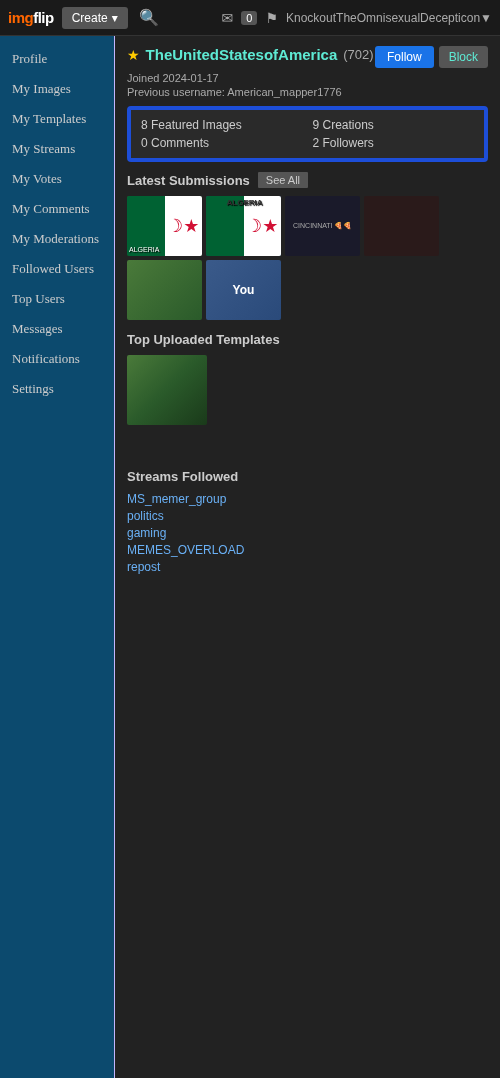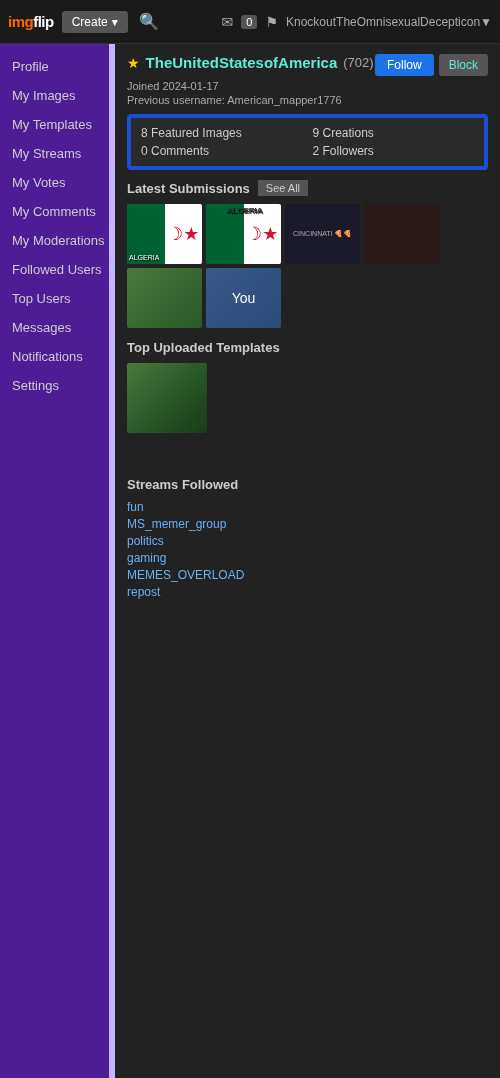--- a/index.html
+++ b/index.html
@@ -8,21 +8,21 @@
       min-height: 1078px;
       background: #1a1a1a;
       font-family: Arial, sans-serif;
       font-size: 13px;
       color: #ccc;
     }
 
     
     .top-nav {
       background: #1a1a1a;
-      height: 44px;
+      height: 36px;
       display: flex;
       align-items: center;
       padding: 0 8px;
       gap: 8px;
       border-bottom: 1px solid #333;
     }
     .logo {
       color: white;
       font-weight: bold;
       font-size: 15px;
@@ -76,24 +76,25 @@
 
     
     .layout {
       display: flex;
       min-height: calc(1078px - 36px);
     }
 
     
     .sidebar {
       width: 115px;
-      background: #4c1d95;
+      background: #0c4a6e;
       padding: 8px 0;
       flex-shrink: 0;
-      border-right: 6px solid #c4b5fd;
+      border-right: 1px solid #c4b5fd;
+      font-family: Liberation Serif, serif;
     }
     .sidebar-item {
       padding: 7px 12px;
       color: #ccc;
       font-size: 13px;
       cursor: pointer;
       white-space: nowrap;
     }
 
     
@@ -379,37 +380,36 @@
         </div>
       </div>
       <div class="submission-thumb thumb-4">
         <div style="width:100%;height:100%;background:#2a1a1a;"></div>
       </div>
       <div class="submission-thumb thumb-5">
         <div style="width:100%;height:100%;background:linear-gradient(135deg,#4a7a3a,#2a5a2a);"></div>
       </div>
       <div class="submission-thumb thumb-6">
         <div style="width:100%;height:100%;background:linear-gradient(135deg,#3a5a8a,#2a4a7a);display:flex;align-items:center;justify-content:center;">
-          <span style="font-size:14px;color:white;font-weight:normal;">You</span>
+          <span style="font-size:12px;color:white;font-weight:bold;">You</span>
         </div>
       </div>
     </div>
 
     <div class="templates-section">
       <div class="section-header">
         <span class="section-title">Top Uploaded Templates</span>
       </div>
       <div class="template-thumb"></div>
     </div>
 
     <div class="streams-section">
       <div class="section-header">
         <span class="section-title">Streams Followed</span>
       </div>
-      <a class="stream-link">fun</a>
       <a class="stream-link">MS_memer_group</a>
       <a class="stream-link">politics</a>
       <a class="stream-link">gaming</a>
       <a class="stream-link">MEMES_OVERLOAD</a>
       <a class="stream-link">repost</a>
     </div>
 
   </div>
 </div>
 

